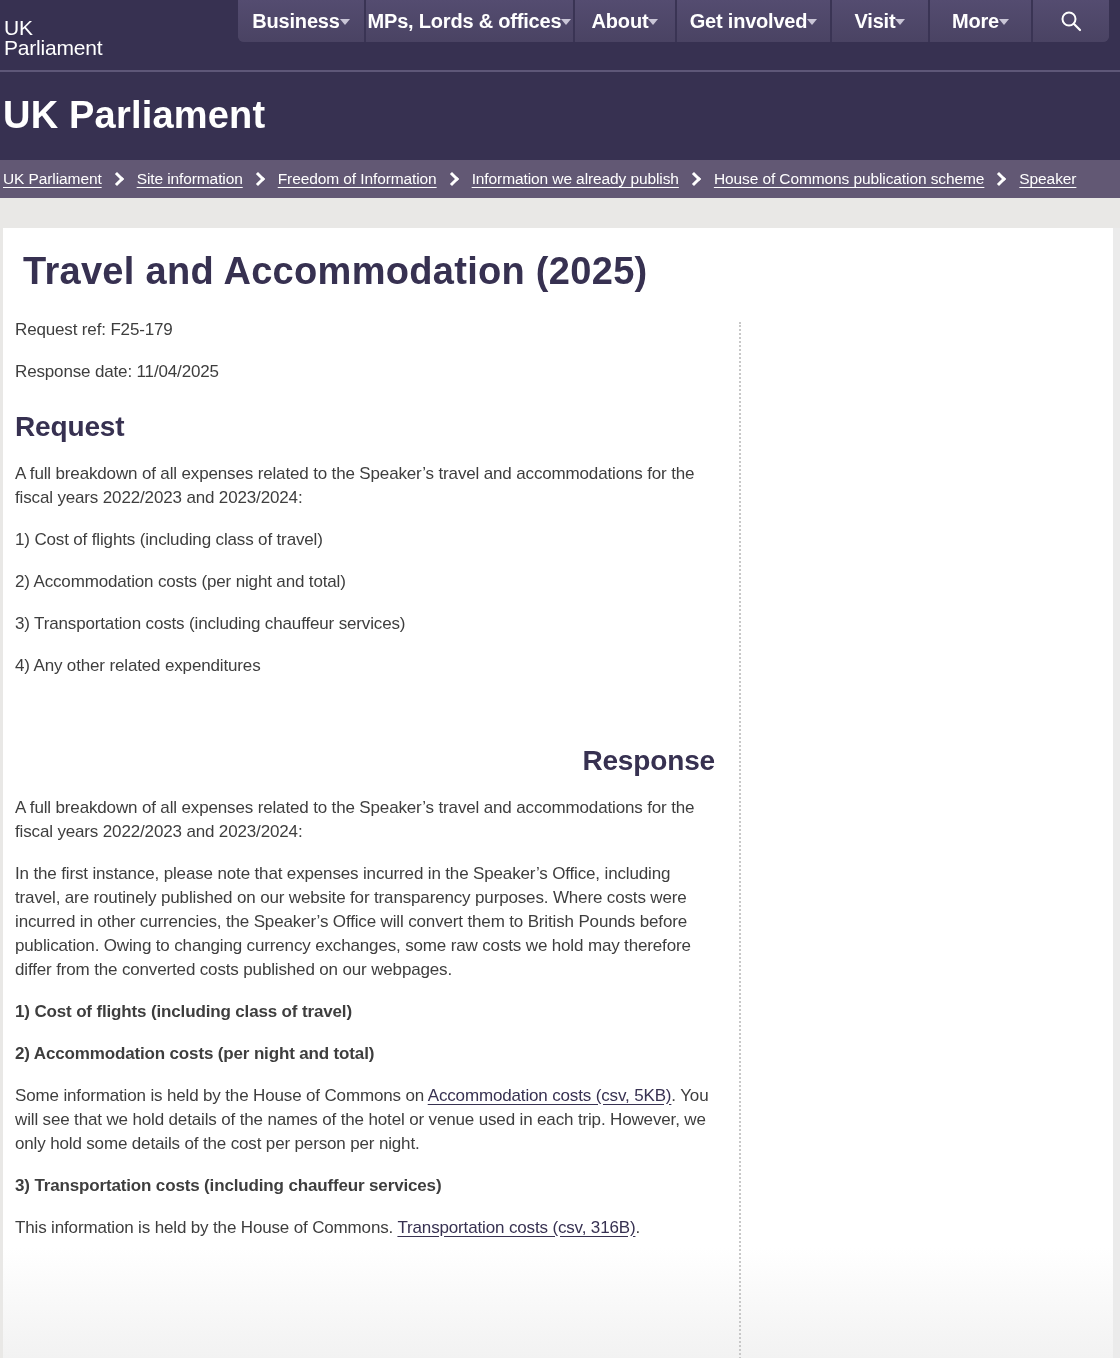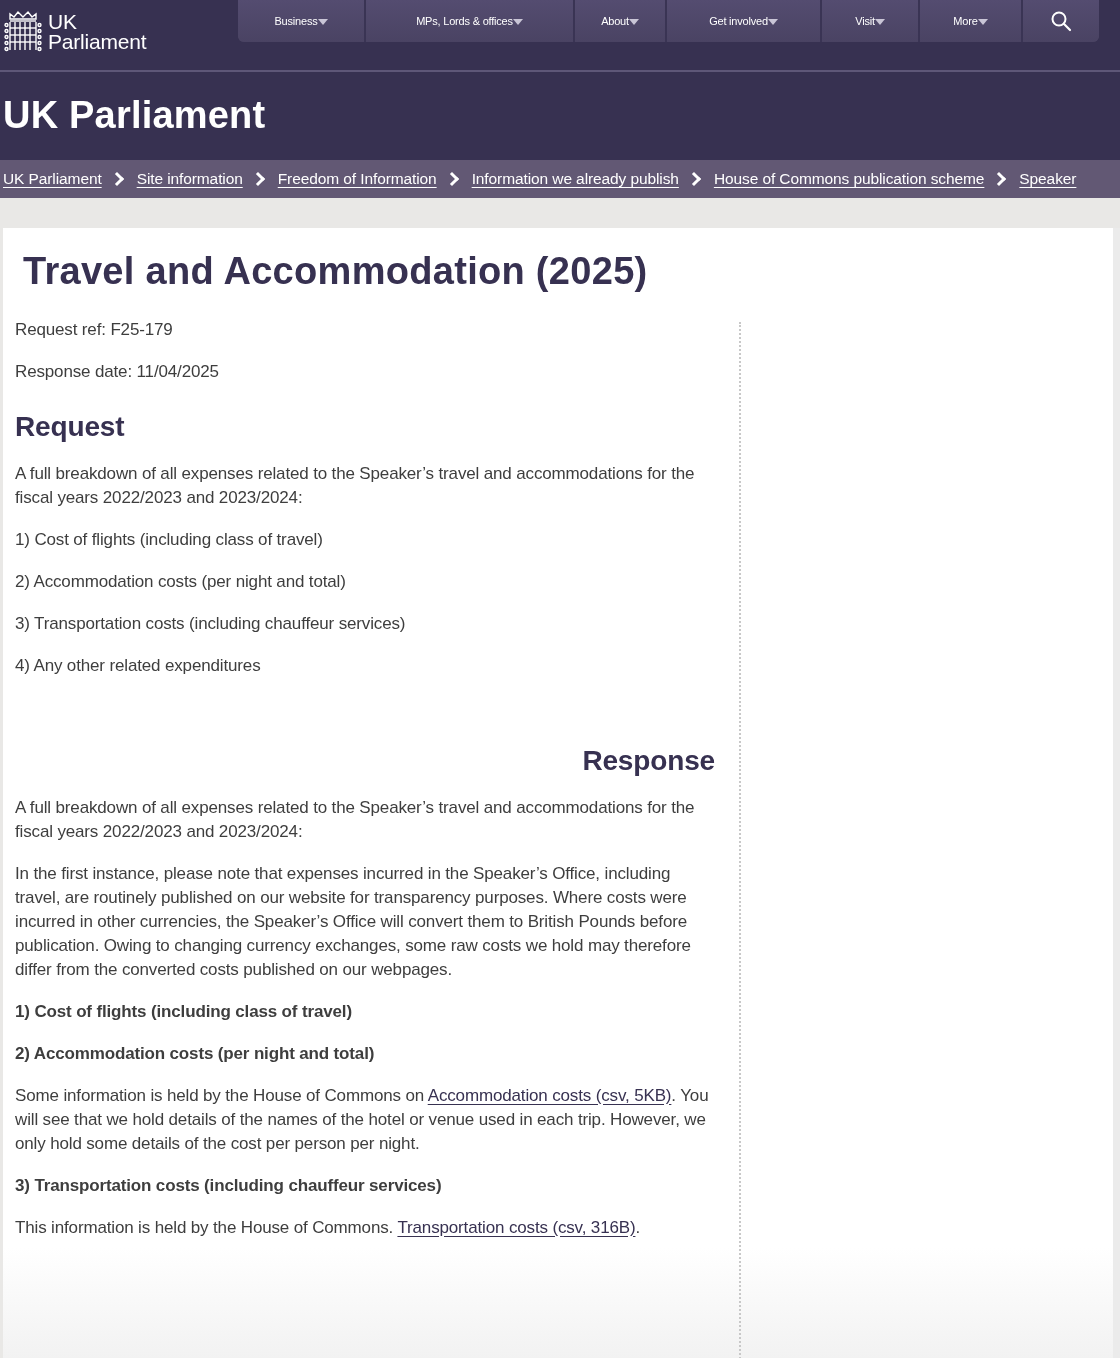--- a/index.html
+++ b/index.html
@@ -9,38 +9,39 @@
       font-family: "Liberation Sans", sans-serif;
       color: #3b3b3b;
       position: relative;
     }
     
     .top-header {
       position: absolute; left: 0; top: 0; width: 1120px; height: 160px;
       background: #373151;
     }
     .logo {
-      position: absolute; left: 4px; top: 6px; height: 46px;
-      display: flex; align-items: flex-end; gap: 6px;
+      position: absolute; left: 4px; top: 12px; height: 46px;
+      display: flex; align-items: flex-start; gap: 6px;
       text-decoration: none;
+      flex-direction: column;
     }
     .logo svg { display: block; }
     .logo-text {
       color: #ffffff; font-size: 21px; line-height: 20px; letter-spacing: -0.2px;
     }
     .logo-text span { display: block; }
     .nav {
       position: absolute; left: 238px; top: 0; height: 42px;
       display: flex; background: #4d4668;
       border-radius: 0 0 6px 6px;
       box-shadow: inset 0 -1px 0 rgba(0,0,0,0.1);
     }
     .nav-item {
       height: 42px; display: flex; align-items: center; justify-content: center;
-      color: #ffffff; font-size: 11px; font-weight: normal; letter-spacing: -0.2px;
+      color: #ffffff; font-size: 20px; font-weight: bold; letter-spacing: -0.2px;
       border-right: 2px solid #3a3454;
       cursor: pointer; gap: 0;
       background: linear-gradient(#544c70, #4a4363);
     }
     .nav-item:first-child { border-radius: 0 0 0 6px; }
     .nav-item .caret {
       width: 0; height: 0;
       border-left: 5px solid transparent; border-right: 5px solid transparent;
       border-top: 6px solid #c9c5d6;
       margin-top: 2px;
@@ -149,21 +150,21 @@
 
   <nav class="nav">
     <div class="nav-item" style="width:128px">
       <span>Business</span>
       <span class="caret"></span>
     </div>
     <div class="nav-item" style="width:209px">
       <span>MPs, Lords &amp; offices</span>
       <span class="caret"></span>
     </div>
-    <div class="nav-item" style="width:92px">
+    <div class="nav-item" style="width:102px">
       <span>About</span>
       <span class="caret"></span>
     </div>
     <div class="nav-item" style="width:155px">
       <span>Get involved</span>
       <span class="caret"></span>
     </div>
     <div class="nav-item" style="width:98px">
       <span>Visit</span>
       <span class="caret"></span>

